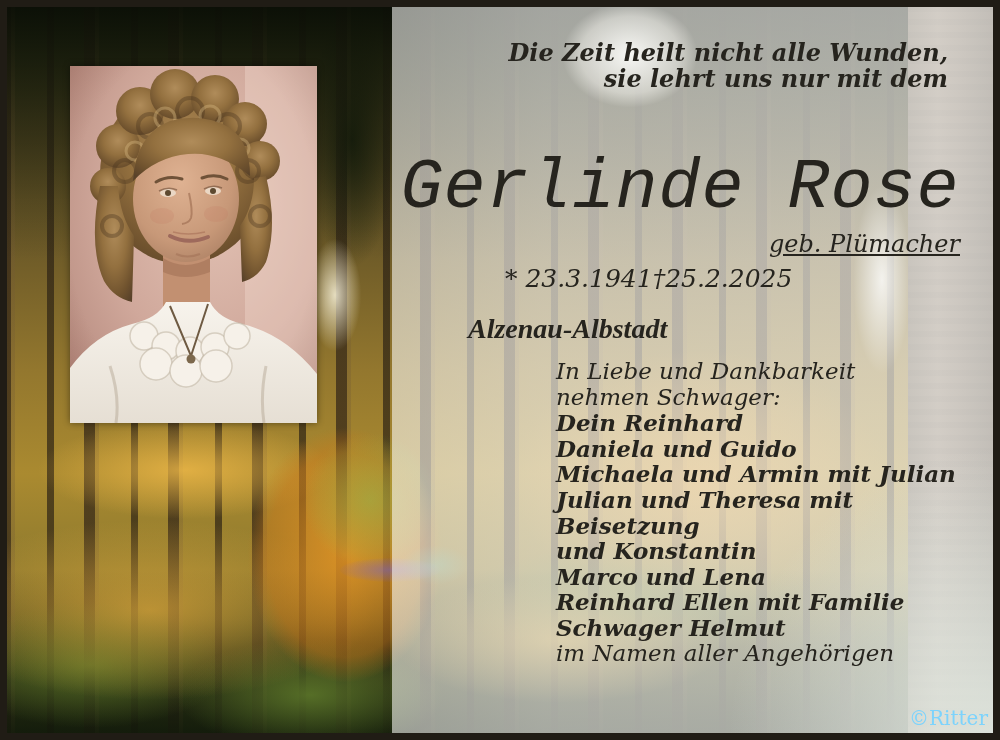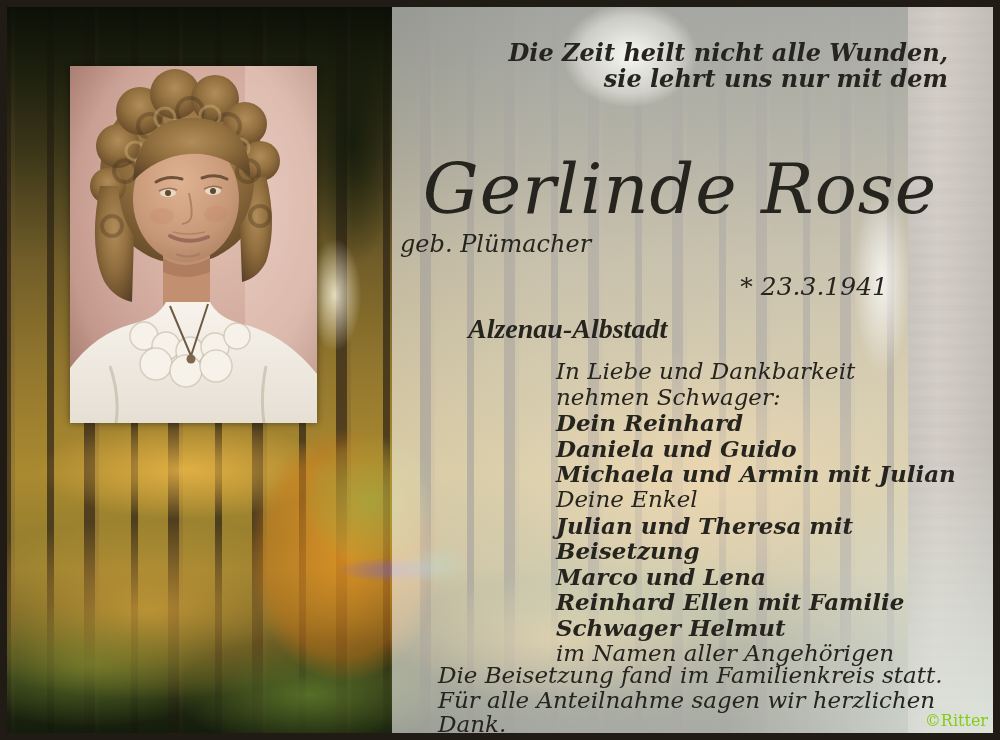--- a/index.html
+++ b/index.html
@@ -46,28 +46,28 @@
 
   
   .photo{position:absolute;left:70px;top:66px;width:247px;height:357px;z-index:4;
     box-shadow:0 0 7px rgba(0,0,0,0.45);}
   .photo svg{display:block;}
 
   
   .txt{position:absolute;z-index:10;font-style:italic;}
   .quote{right:52px;top:40px;text-align:right;font-weight:bold;font-size:24px;line-height:26px;}
   .name{left:400px;top:154px;width:560px;margin:0;text-align:center;
-        font-size:70px;line-height:70px;font-weight:normal;letter-spacing:1px;}
-  .maiden{left:400px;top:230px;width:560px;text-align:left;font-size:24px;}
-  .dates{left:505px;top:272px;width:383px;display:flex;justify-content:flex-end;font-size:25px;}
+        font-size:70px;line-height:70px;font-weight:normal;letter-spacing:1px;font-family:Liberation Mono, monospace;}
+  .maiden{left:400px;top:230px;width:560px;text-align:right;font-size:24px;text-decoration:underline;}
+  .dates{left:505px;top:264px;width:383px;display:flex;justify-content:flex-start;font-size:25px;}
   .place{left:468px;top:313px;font-weight:bold;font-size:28px;font-family:Liberation Serif, serif;}
   .family{left:556px;top:359px;font-size:23px;line-height:25.6px;}
   .family .b{font-weight:bold;}
   .closing{left:438px;top:663px;font-size:23px;line-height:24.5px;}
-  .credit{right:12px;bottom:10px;font-size:16px;font-style:normal;color:#84cc16;}
+  .credit{right:12px;bottom:10px;font-size:20px;font-style:normal;color:#7dd3fc;}
 
   .frame{position:absolute;inset:0;border:7px solid #201c15;z-index:40;pointer-events:none;}
 </style>
 </head>
 <body>
 
 <div class="card">
 
   <div class="forest"></div>
   <div class="flare flare-green"></div>
@@ -171,39 +171,36 @@
   <div class="txt quote">
     <div>Die Zeit heilt nicht alle Wunden,</div>
     <div>sie lehrt uns nur mit dem</div>
   </div>
 
   <h1 class="txt name">Gerlinde Rose</h1>
   <div class="txt maiden">geb. Plümacher</div>
 
   <div class="txt dates">
     <span>* 23.3.1941</span>
+    <span>†25.2.2025</span>
   </div>
 
   <div class="txt place">Alzenau-Albstadt</div>
 
   <div class="txt family">
     <div class="n">In Liebe und Dankbarkeit</div>
     <div class="n">nehmen Schwager:</div>
     <div class="b">Dein Reinhard</div>
     <div class="b">Daniela und Guido</div>
     <div class="b">Michaela und Armin mit Julian</div>
-    <div class="n">Deine Enkel</div>
     <div class="b">Julian und Theresa mit Beisetzung</div>
+    <div class="b">und Konstantin</div>
     <div class="b">Marco und Lena</div>
     <div class="b">Reinhard Ellen mit Familie</div>
     <div class="b">Schwager Helmut</div>
     <div class="n">im Namen aller Angehörigen</div>
   </div>
 
-  <div class="txt closing">
-    <div>Die Beisetzung fand im Familienkreis statt.</div>
-    <div>Für alle Anteilnahme sagen wir herzlichen Dank.</div>
-  </div>
 
   <div class="txt credit">©Ritter</div>
 
   <div class="frame"></div>
 </div>
 
 </body></html>

